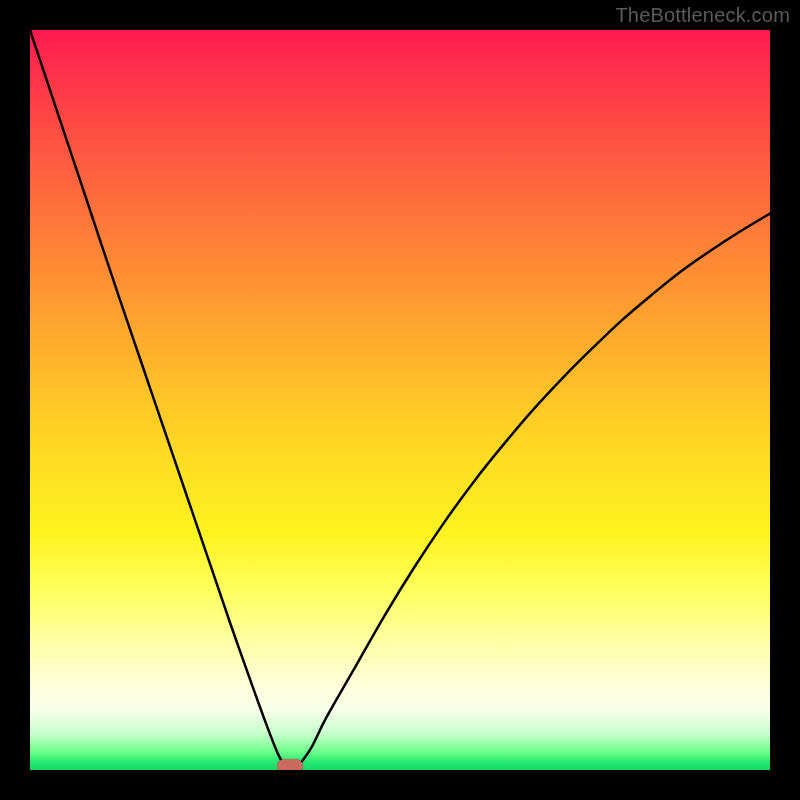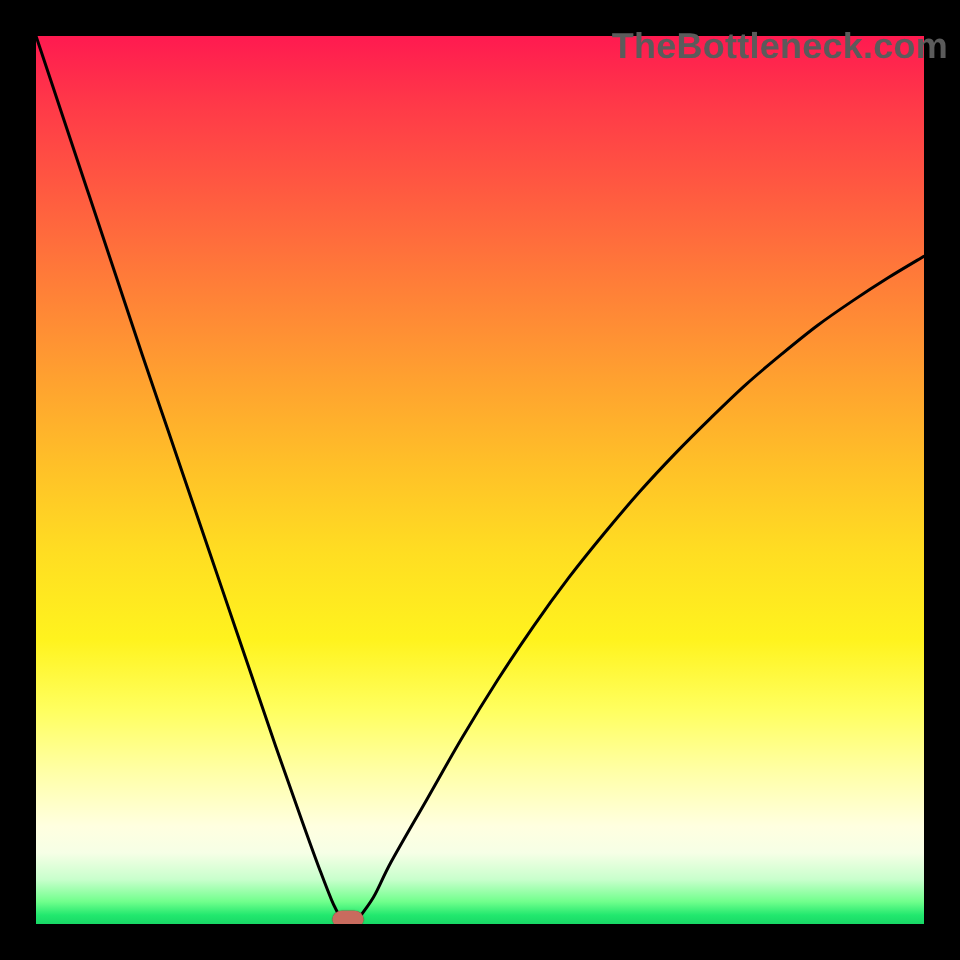--- a/index.html
+++ b/index.html
@@ -36,25 +36,25 @@
       #ffffe0 89%,
       #f6ffe6 92%,
       #c8ffcc 95%,
       #70ff8c 97.5%,
       #22e86e 99%,
       #18d866 100%
     );
   }
   .watermark {
     position: absolute;
-    top: 22px;
+    top: 4px;
     right: 10px;
     font-family: Arial, Helvetica, sans-serif;
-    font-size: 30px;
-    font-weight: 700;
+    font-size: 20px;
+    font-weight: 400;
     color: #5b5b5b;
     letter-spacing: 0.2px;
     user-select: none;
   }
   .curve-svg {
     position: absolute;
     inset: 0;
     width: 100%;
     height: 100%;
   }

